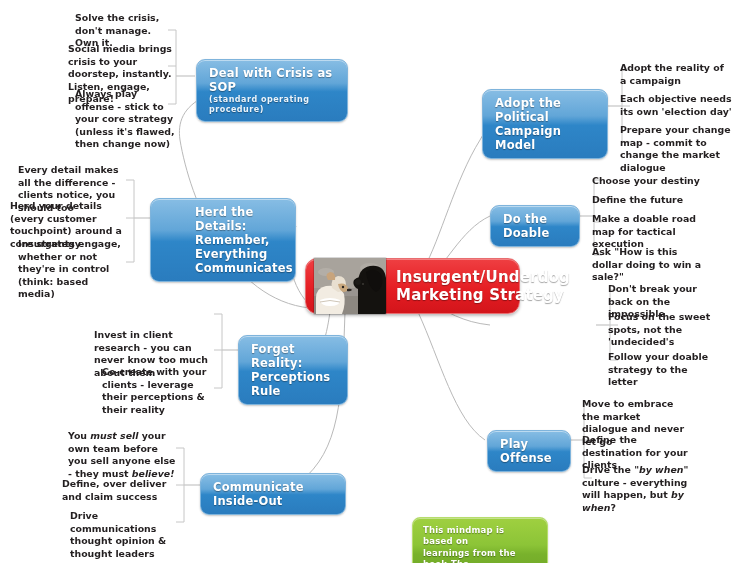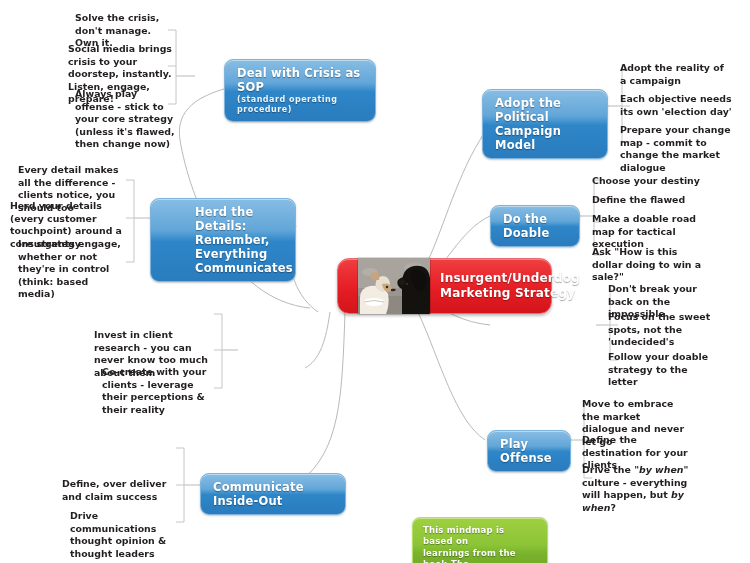--- a/index.html
+++ b/index.html
@@ -53,25 +53,24 @@
     font-weight: bold;
     letter-spacing: 0.5px;
     margin-top: 1px;
     color: #eaf4fc;
   }
   .node-red {
     background: linear-gradient(to bottom, #ef3f42 0%, #e8262b 40%, #e31c22 60%, #d3151b 100%);
     border: 1px solid #e86d70;
     box-shadow: 0 2px 3px rgba(0,0,0,0.25), inset 0 1px 0 rgba(255,255,255,0.35);
     border-radius: 12px;
-    font-size: 12px;
+    font-size: 15px;
     display: flex;
     align-items: center;
-    padding: 8px 14px 8px 20px;
-    margin-left: 32px;
+    padding: 8px 14px 8px 8px;
   }
   .node-green {
     background: linear-gradient(to bottom, #9fd040 0%, #8cc437 45%, #79b22c 60%, #6ea527 100%);
     border: 1px solid #b6dd6d;
     box-shadow: 0 1px 2px rgba(0,0,0,0.2), inset 0 1px 0 rgba(255,255,255,0.4);
     font-size: 8.5px;
     font-weight: bold;
     line-height: 1.35;
     padding: 7px 10px;
     border-radius: 8px;
@@ -177,56 +176,60 @@
         <path d="M33 31 Q37 30 38 32 Q36 34 33 33 Z" fill="#2e2822"></path>
         <path d="M14 22 Q10 16 16 14 Q22 14 21 22 Z" fill="#c8a47c"></path>
         <path d="M6 42 Q16 38 26 42 Q26 48 16 48 Q7 48 6 42 Z" fill="#ffffff"></path>
         <path d="M6 44 Q16 41 26 44" stroke="#cfc6b8" stroke-width="1" fill="none"></path>
       </svg>
     </div>
     <div class="central-text">Insurgent/Underdog
 Marketing Strategy</div>
   </div>
 
-  <div class="node node-blue" style="left:196px; top:59px; width:152px;margin-left:28px;">
+  <div class="node node-blue" style="left:196px; top:59px; width:152px;">
     <span>Deal with Crisis as SOP</span>
     <span class="sub">(standard operating procedure)</span>
   </div>
   <div class="leaf left" style="left:68px; top:43px; width:106px;">Social media brings crisis to your doorstep, instantly. Listen, engage, prepare!</div>
   <div class="leaf left" style="left:75px; top:12px; width:98px;">Solve the crisis, don't manage. Own it.</div>
   <div class="leaf left" style="left:75px; top:88px; width:100px;">Always play offense - stick to your core strategy (unless it's flawed, then change now)</div>
 
   <div class="node node-blue" style="left:150px; top:198px; width:146px;padding-left:44px;">
     <span>Herd the Details: Remember, Everything Communicates</span>
   </div>
   <div class="leaf left" style="left:18px; top:164px; width:110px;">Every detail makes all the difference - clients notice, you should too</div>
   <div class="leaf left" style="left:10px; top:200px; width:118px;">Herd your details (every customer touchpoint) around a core strategy</div>
   <div class="leaf left" style="left:18px; top:238px; width:110px;">Insurgents engage, whether or not they're in control (think: based media)</div>
 
+  <div class="node node-blue" style="left:238px; top:335px; width:110px;">
+    <span>Forget Reality: Perceptions Rule</span>
+  </div>
   <div class="leaf left" style="left:94px; top:329px; width:114px;">Invest in client research - you can never know too much about them</div>
   <div class="leaf left" style="left:102px; top:366px; width:110px;">Co-create with your clients - leverage their perceptions &amp; their reality</div>
 
   <div class="node node-blue" style="left:200px; top:473px; width:146px;">
     <span>Communicate Inside-Out</span>
   </div>
+  <div class="leaf left" style="left:68px; top:430px; width:110px;">You <em>must sell</em> your own team before you sell anyone else - they must <em>believe!</em></div>
   <div class="leaf left" style="left:62px; top:478px; width:116px;">Define, over deliver and claim success</div>
   <div class="leaf left" style="left:70px; top:510px; width:110px;">Drive communications thought opinion &amp; thought leaders</div>
 
   <div class="node node-blue" style="left:482px; top:89px; width:126px;">
     <span>Adopt the Political Campaign Model</span>
   </div>
   <div class="leaf right" style="left:620px; top:62px; width:106px;">Adopt the reality of a campaign</div>
   <div class="leaf right" style="left:620px; top:93px; width:112px;">Each objective needs its own 'election day'</div>
   <div class="leaf right" style="left:620px; top:124px; width:112px;">Prepare your change map - commit to change the market dialogue</div>
 
   <div class="node node-blue" style="left:490px; top:205px; width:90px;">
     <span>Do the Doable</span>
   </div>
   <div class="leaf right" style="left:592px; top:175px; width:116px;">Choose your destiny</div>
-  <div class="leaf right" style="left:592px; top:194px; width:116px;">Define the flawed</div>
+  <div class="leaf right" style="left:592px; top:194px; width:116px;">Define the future</div>
   <div class="leaf right" style="left:592px; top:213px; width:116px;">Make a doable road map for tactical execution</div>
   <div class="leaf right" style="left:592px; top:246px; width:118px;">Ask "How is this dollar doing to win a sale?"</div>
 
   <div class="leaf right" style="left:608px; top:283px; width:106px;">Don't break your back on the impossible</div>
   <div class="leaf right" style="left:608px; top:311px; width:104px;">Focus on the sweet spots, not the 'undecided's</div>
   <div class="leaf right" style="left:608px; top:351px; width:106px;">Follow your doable strategy to the letter</div>
 
   <div class="node node-blue" style="left:487px; top:430px; width:84px;">
     <span>Play Offense</span>
   </div>

